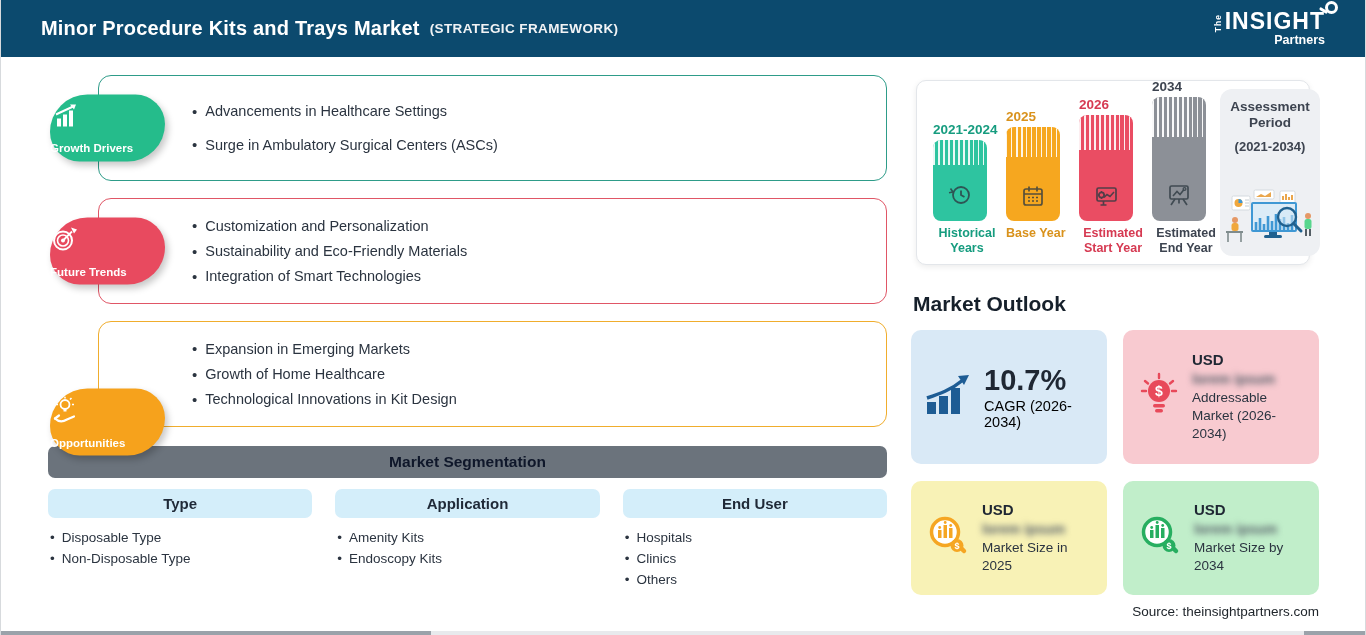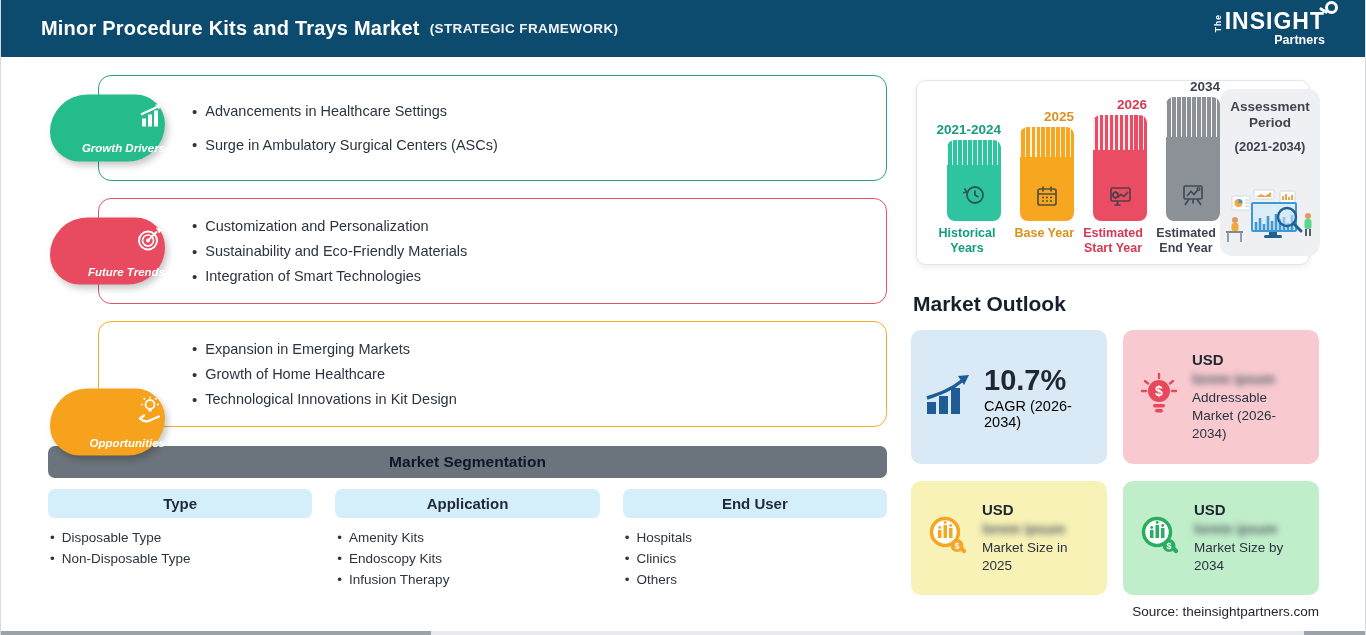--- a/index.html
+++ b/index.html
@@ -28,22 +28,22 @@
   .feature { position:relative; height:106px; margin-bottom:17px; }
   .feature-box { margin-left:50px; height:106px; border-radius:13px; background:#fff;
                  padding:10px 16px 10px 93px; display:flex; flex-direction:column; justify-content:space-evenly; }
   .f-green  .feature-box { border:1.5px solid #2e9c89; }
   .f-red    .feature-box { border:1.5px solid #e05666; }
   .f-orange .feature-box { border:1.5px solid #f0ad2d; }
   .bullet { font-size:14.5px; color:#2b3440; display:flex; align-items:center; }
   .bullet::before { content:"•"; margin-right:8px; font-size:15px; color:#2b3440; }
   .feature-badge { position:absolute; left:2px; top:50%; transform:translateY(-50%);
                    width:115px; height:67px; border-radius:38px 30px 38px 30px;
-                   display:flex; flex-direction:column; align-items:flex-end; justify-content:center; gap:12px;
-                   color:#fff; box-shadow:3px 4px 7px rgba(0,0,0,.22);font-style:italic; }
+                   display:flex; flex-direction:column; align-items:flex-start; justify-content:center; gap:12px;
+                   color:#fff; box-shadow:3px 4px 7px rgba(0,0,0,.22); }
   .f-green  .feature-badge { background:#25bc8b; }
   .f-red    .feature-badge { background:#e84a5f; }
   .f-orange .feature-badge { background:#f6a21c;margin-top:48px; }
   .badge-label { font-size:11.5px; font-weight:bold; }
   .badge-icon svg { display:block; }
 
   
   .seg-bar { margin-top:19px; width:839px; height:32px; background:#6b737c; border-radius:7px;
              color:#0f172a; font-weight:bold; font-size:15.5px; display:flex; align-items:center; justify-content:center; }
   .seg-cols { display:flex; gap:23px; margin-top:11px; width:839px; }
@@ -53,21 +53,21 @@
   .seg-list { margin:9px 0 0 2px; padding:0; list-style:none; }
   .seg-list li { font-size:13.5px; color:#2b3440; line-height:21px; }
   .seg-list li::before { content:"•"; margin-right:7px; }
 
   
   .right-col { position:absolute; left:910px; top:80px; width:408px; }
 
   .timeline-card { margin-left:5px; width:394px; height:185px; background:#fff; border:1px solid #e3e6ea;
                    border-radius:10px; box-shadow:0 2px 6px rgba(0,0,0,.08); padding:8px; display:flex; }
   .tbars { display:flex; align-items:flex-end; gap:5px; padding-left:8px; }
-  .tcol { width:68px; display:flex; flex-direction:column; align-items:flex-end; }
+  .tcol { width:68px; display:flex; flex-direction:column; align-items:flex-start; }
   .tyear { font-size:13.5px; font-weight:bold; margin-bottom:3px; white-space:nowrap; }
   .tbar { width:54px; border-radius:8px; position:relative; overflow:hidden; }
   .tstripes { width:100%; }
   .tbar-icon { position:absolute; bottom:9px; left:50%; transform:translateX(-50%); opacity:.8; }
   .tlabel { font-size:12.5px; font-weight:bold; text-align:center; line-height:14.5px; margin-top:5px; height:30px; }
   .c-teal   { color:#169c7f; }  .b-teal   { background:#2ec4a0; }
   .c-orange { color:#d9921c; }  .b-orange { background:#f6a71f; }
   .c-red    { color:#d63a52; }  .b-red    { background:#ea4d63; }
   .c-gray   { color:#3d4450; }  .b-gray   { background:#8c9097; }
   .h-teal   { height:81px; }  .h-orange { height:94px; }  .h-red { height:106px; }  .h-gray { height:124px; }
@@ -190,21 +190,20 @@
         <ul class="seg-list">
           <li>Disposable Type</li>
           <li>Non-Disposable Type</li>
         </ul>
       </div>
       <div class="seg-col">
         <div class="seg-head">Application</div>
         <ul class="seg-list">
           <li>Amenity Kits</li>
           <li>Endoscopy Kits</li>
-          <li>Infusion Therapy</li>
         </ul>
       </div>
       <div class="seg-col">
         <div class="seg-head">End User</div>
         <ul class="seg-list">
           <li>Hospitals</li>
           <li>Clinics</li>
           <li>Others</li>
         </ul>
       </div>

